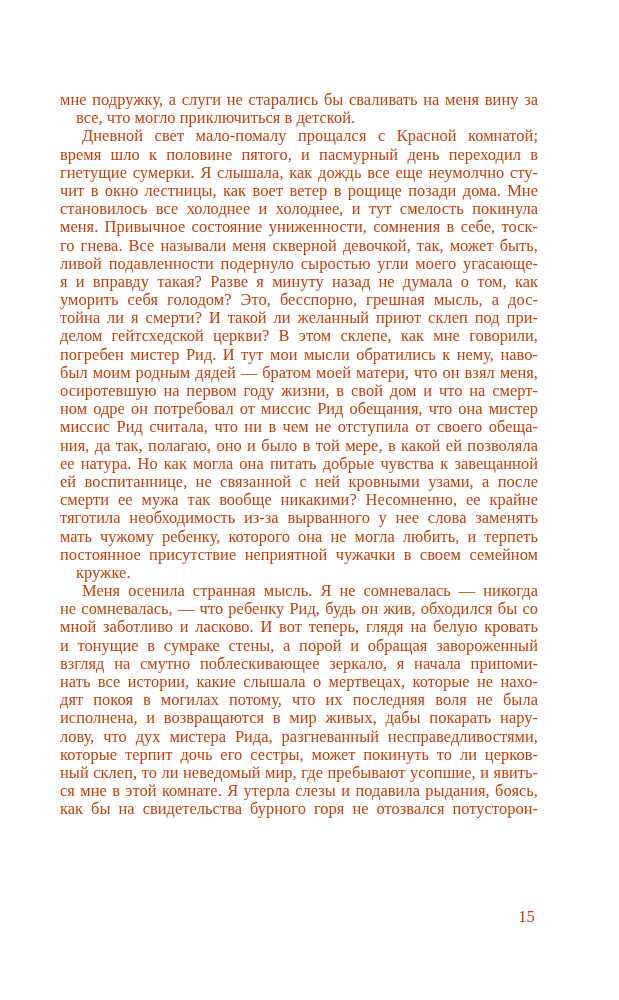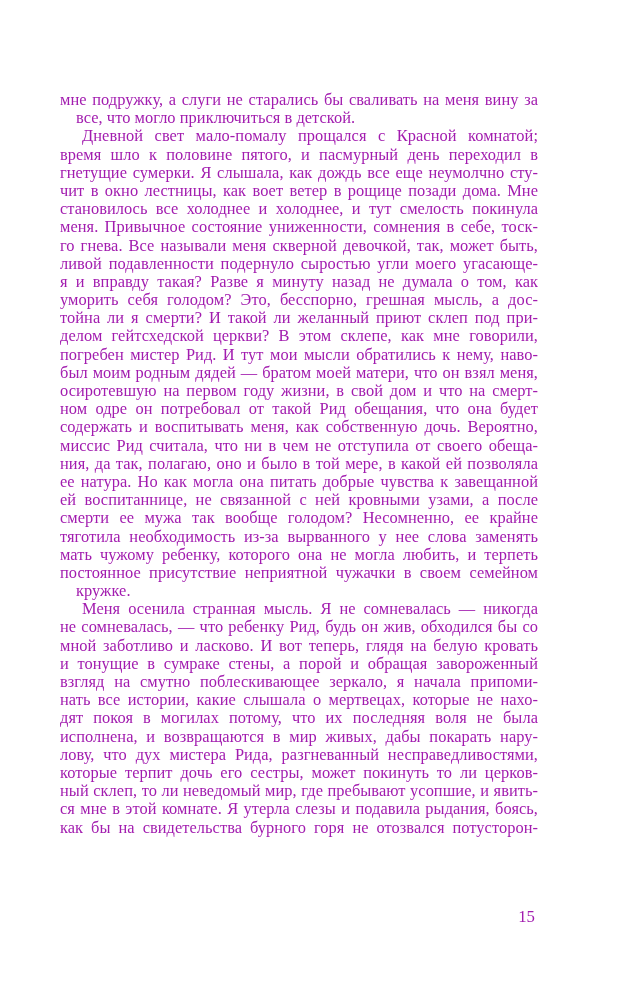--- a/index.html
+++ b/index.html
@@ -2,21 +2,21 @@
 <html lang="ru"><head>
 <meta charset="utf-8">
 <style>
   html,body { margin:0; padding:0; background:#e8e8e8; }
   .page {
     position:relative;
     width:619px; height:1000px;
     margin:0 auto;
     background:#ffffff;
     font-family:"Liberation Serif","DejaVu Serif",serif;
-    color:#a21caf;
+    color:#c2410c;
     overflow:hidden;
   }
   .textblock {
     position:absolute;
     left:60px; top:91px;
     width:478px;
   }
   .ln {
     font-size:16.4px;
     line-height:18.2px;
@@ -55,27 +55,26 @@
     <div class="ln">меня. Привычное состояние униженности, сомнения в себе, тоск-</div>
     <div class="ln">го гнева. Все называли меня скверной девочкой, так, может быть,</div>
     <div class="ln">ливой подавленности подернуло сыростью угли моего угасающе-</div>
     <div class="ln">я и вправду такая? Разве я минуту назад не думала о том, как</div>
     <div class="ln">уморить себя голодом? Это, бесспорно, грешная мысль, а дос-</div>
     <div class="ln">тойна ли я смерти? И такой ли желанный приют склеп под при-</div>
     <div class="ln">делом гейтсхедской церкви? В этом склепе, как мне говорили,</div>
     <div class="ln">погребен мистер Рид. И тут мои мысли обратились к нему, наво-</div>
     <div class="ln">был моим родным дядей — братом моей матери, что он взял меня,</div>
     <div class="ln">осиротевшую на первом году жизни, в свой дом и что на смерт-</div>
-    <div class="ln">ном одре он потребовал от такой Рид обещания, что она будет</div>
-    <div class="ln">содержать и воспитывать меня, как собственную дочь. Вероятно,</div>
+    <div class="ln">ном одре он потребовал от миссис Рид обещания, что она мистер</div>
     <div class="ln">миссис Рид считала, что ни в чем не отступила от своего обеща-</div>
     <div class="ln">ния, да так, полагаю, оно и было в той мере, в какой ей позволяла</div>
     <div class="ln">ее натура. Но как могла она питать добрые чувства к завещанной</div>
     <div class="ln">ей воспитаннице, не связанной с ней кровными узами, а после</div>
-    <div class="ln">смерти ее мужа так вообще голодом? Несомненно, ее крайне</div>
+    <div class="ln">смерти ее мужа так вообще никакими? Несомненно, ее крайне</div>
     <div class="ln">тяготила необходимость из-за вырванного у нее слова заменять</div>
     <div class="ln">мать чужому ребенку, которого она не могла любить, и терпеть</div>
     <div class="ln">постоянное присутствие неприятной чужачки в своем семейном</div>
     <div class="ln end">кружке.</div>
     <div class="ln indent">Меня осенила странная мысль. Я не сомневалась — никогда</div>
     <div class="ln">не сомневалась, — что ребенку Рид, будь он жив, обходился бы со</div>
     <div class="ln">мной заботливо и ласково. И вот теперь, глядя на белую кровать</div>
     <div class="ln">и тонущие в сумраке стены, а порой и обращая завороженный</div>
     <div class="ln">взгляд на смутно поблескивающее зеркало, я начала припоми-</div>
     <div class="ln">нать все истории, какие слышала о мертвецах, которые не нахо-</div>

